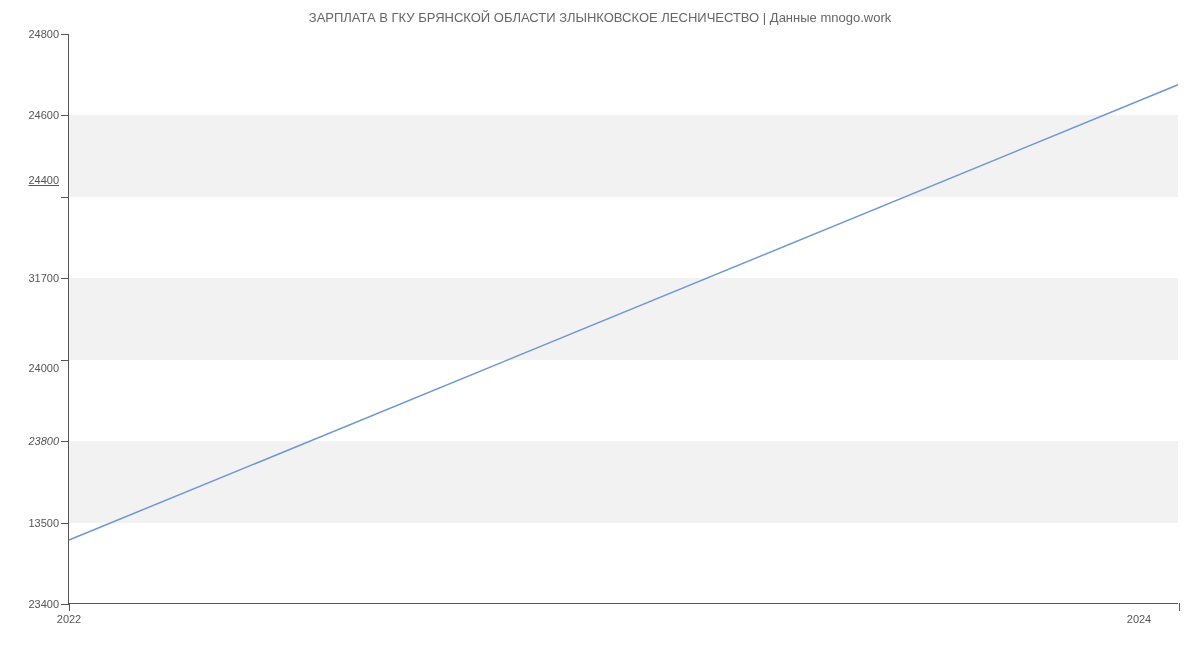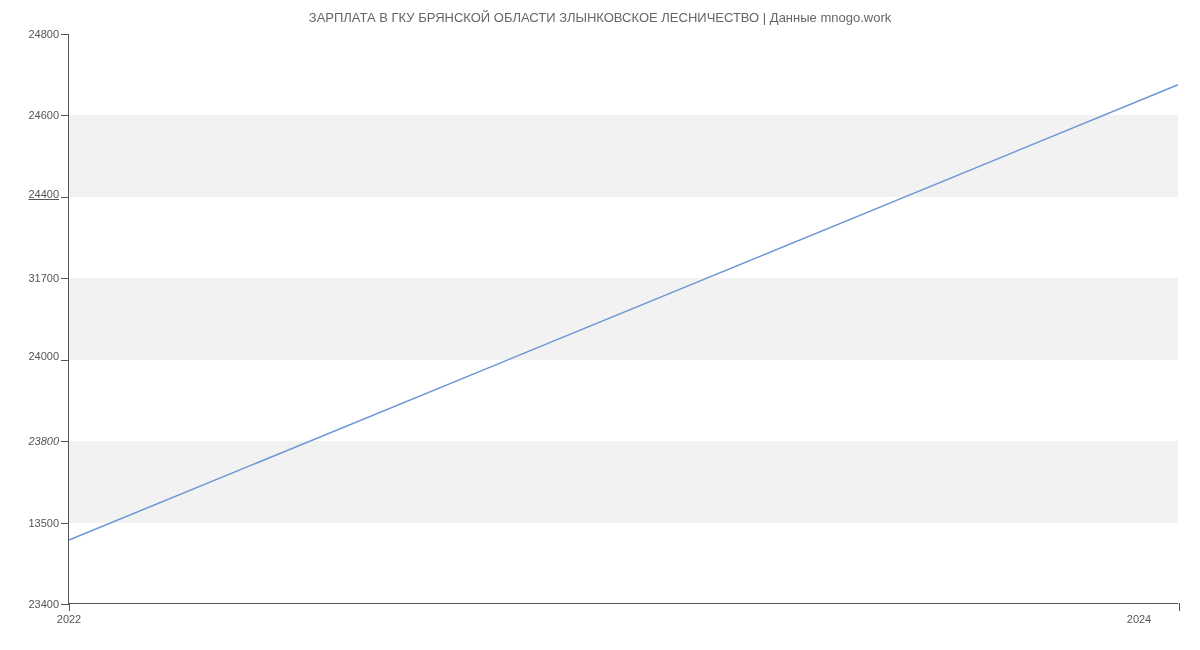--- a/index.html
+++ b/index.html
@@ -91,25 +91,25 @@
     <svg class="line-layer" id="line-layer" preserveAspectRatio="none" viewBox="0 0 1110 570">
         <path d="M0,506.89285714285717L1110,50.89285714285711" stroke="#6c97d4" stroke-width="1.5" fill="none"></path>
       </svg>
   <div class="y-tick" style="top: 570px;"></div>
       <div class="y-label" style="top: 570px;">23400</div>
       <div class="y-tick" style="top: 488.571px;"></div>
       <div class="y-label" style="top: 488.571px;">13500</div>
       <div class="y-tick" style="top: 407.143px;"></div>
       <div class="y-label" style="top: 407.143px; font-style: italic;">23800</div>
       <div class="y-tick" style="top: 325.714px;"></div>
-      <div class="y-label" style="top: 322px; text-align: right;">24000</div>
+      <div class="y-label" style="top: 334px; text-align: right;">24000</div>
       <div class="y-tick" style="top: 244.286px;"></div>
       <div class="y-label" style="top: 244.286px;">31700</div>
       <div class="y-tick" style="top: 162.857px;"></div>
-      <div class="y-label" style="top: 160px; text-decoration: underline;">24400</div>
+      <div class="y-label" style="top: 146px; text-decoration: underline;">24400</div>
       <div class="y-tick" style="top: 81.4286px;"></div>
       <div class="y-label" style="top: 81.4286px;">24600</div>
       <div class="y-tick" style="top: 0px;"></div>
       <div class="y-label" style="top: 0px;">24800</div>
       <div class="x-tick" style="left: 0px;"></div>
       <div class="x-label" style="left: 0px;">2022</div>
       <div class="x-tick" style="left: 1110px;"></div>
       <div class="x-label" style="left: 1070px;">2024</div>
     </div>
 </div>

